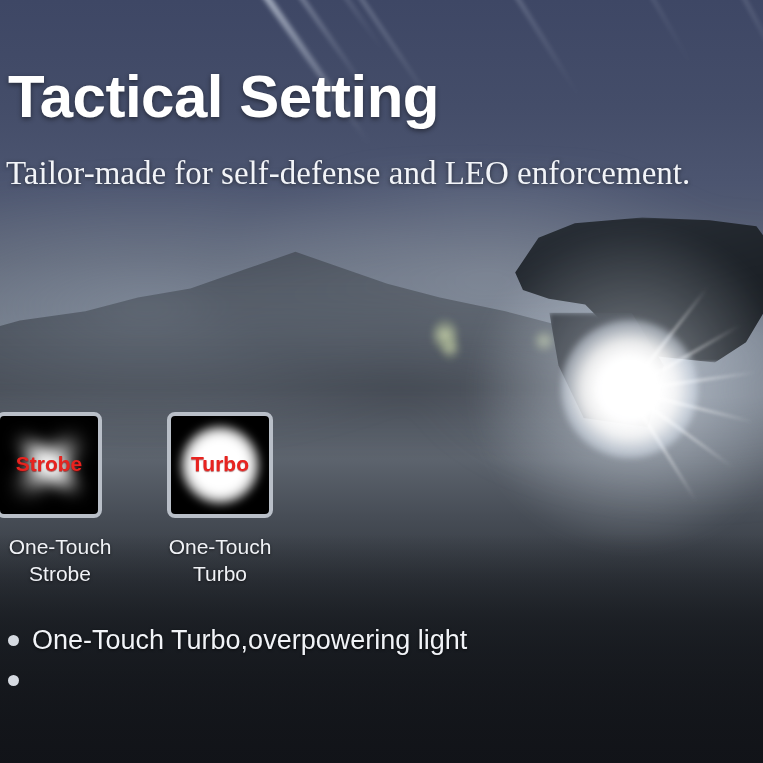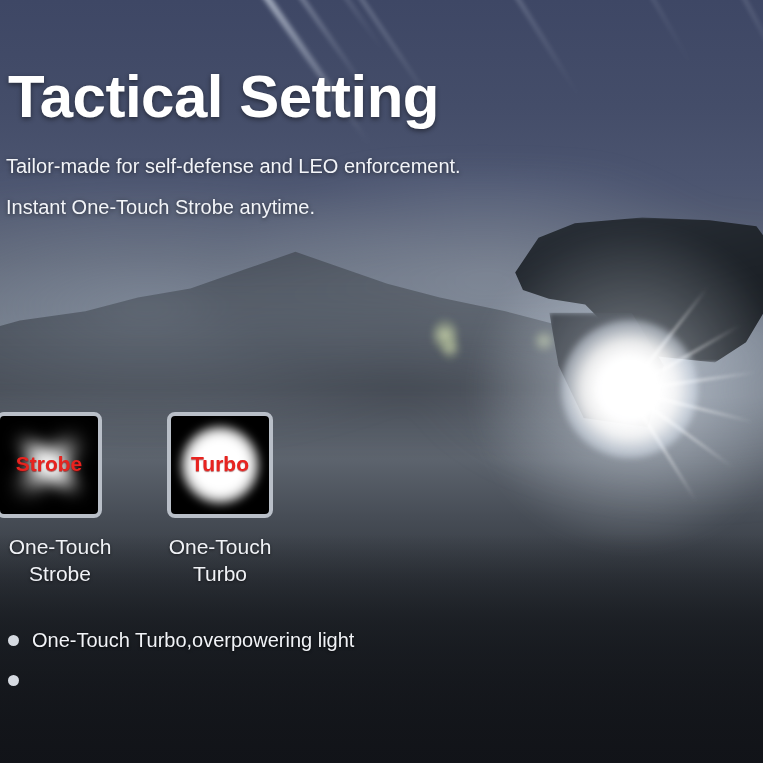--- a/index.html
+++ b/index.html
@@ -171,24 +171,25 @@
     font-weight: bold;
     color: #ffffff;
     letter-spacing: -0.5px;
     text-shadow: 0 2px 5px rgba(0,0,0,0.45);
     white-space: nowrap;
   }
 
   .subtitle {
     position: absolute;
     left: 6px;
-    font-size: 20px;
+    font-size: 33px;
     color: #f2f4f8;
     text-shadow: 0 1px 4px rgba(0,0,0,0.5);
     white-space: nowrap;
+    font-family: Liberation Serif, serif;
   }
   .subtitle-1 { top: 155px; }
   .subtitle-2 { top: 196px; }
 
   
   .badge {
     position: absolute;
     width: 106px;
     height: 106px;
     border: 4px solid #b9bfc8;
@@ -268,21 +269,21 @@
   .bullet-dot {
     position: absolute;
     left: 8px;
     top: 10px;
     width: 11px;
     height: 11px;
     border-radius: 50%;
     background: #d6dae1;
   }
   .bullet-text {
-    font-size: 20px;
+    font-size: 27px;
     line-height: 30px;
     color: #f1f3f7;
     text-shadow: 0 1px 3px rgba(0,0,0,0.65);
   }
   .bullet-text.nowrap { white-space: nowrap; }
 </style>
 </head>
 <body>
 
 <div class="stage">
@@ -318,21 +319,20 @@
   <div class="ray" style="transform:rotate(58deg);"></div>
   <div class="bg-flare-core"></div>
 
   <div class="bg-bottom-dark"></div>
 
   <div class="content">
 
     <div class="page-title">Tactical Setting</div>
 
     <div class="subtitle subtitle-1">Tailor-made for self-defense and LEO enforcement.</div>
-    <div class="subtitle subtitle-2">Instant One-Touch Strobe anytime.</div>
 
     <div class="badge badge-strobe">
       <div class="glow-x"></div>
       <div class="badge-label">Strobe</div>
     </div>
     <div class="badge-caption caption-strobe">
       <div>One-Touch</div>
       <div>Strobe</div>
     </div>
 

